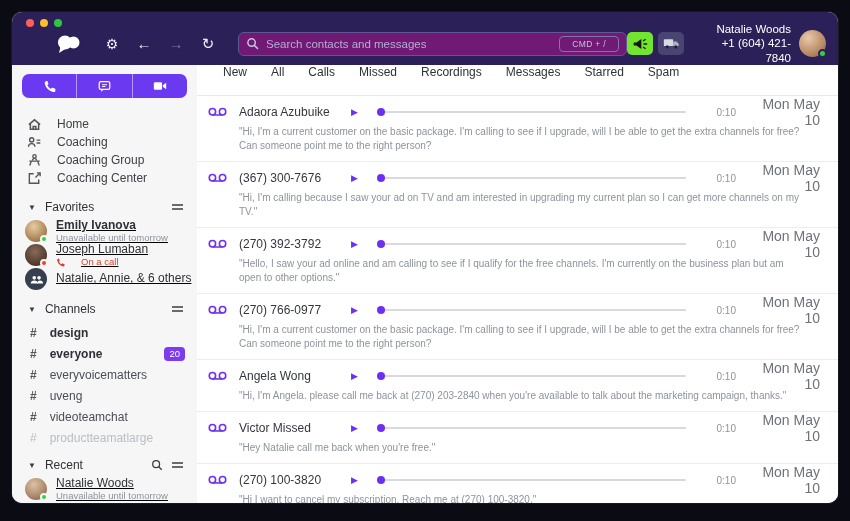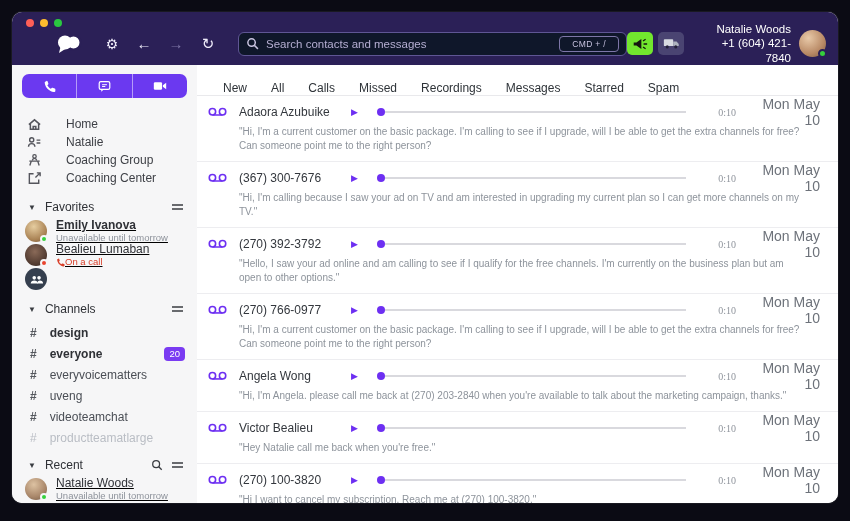--- a/index.html
+++ b/index.html
@@ -14,21 +14,21 @@
               display:flex; align-items:center; padding:10px 12px 0 14px; }
   .tl-dots { position:absolute; top:7px; left:14px; display:flex; gap:6px; }
   .tl-dot { width:8px; height:8px; border-radius:50%; }
   .tl-red{background:#ff5f57;} .tl-yellow{background:#febc2e;} .tl-green{background:#2ac840;}
   .logo { margin-left:30px; width:30px; height:22px; flex:none; }
   .tb-icons { display:flex; align-items:center; gap:0; margin-left:10px; }
   .tb-btn { width:32px; text-align:center; color:#efecfa; font-size:15px; cursor:default; }
   .tb-btn.dim { color:#7d74a6; }
   .tb-gear { font-size:14px; }
   .searchbar { margin-left:14px; width:396px; height:24px; border-radius:6px;
-               background:#0f172a; border:1px solid #5f5694; display:flex;
+               background:#701a75; border:1px solid #5f5694; display:flex;
                align-items:center; padding:0 7px; }
   .searchbar svg { flex:none; }
   .search-ph { margin-left:7px; font-size:11.5px; color:#b5aed2; flex:1;
                white-space:nowrap; overflow:hidden; }
   .kbd { border:1px solid #7d76a8; color:#c6c1de; font-size:8.5px; padding:2px 12px;
          border-radius:4px; letter-spacing:.3px; white-space:nowrap; }
   .tb-right { margin-left:auto; display:flex; align-items:center; }
   .sq-btn { width:27px; height:23px; border-radius:5px; display:flex;
             align-items:center; justify-content:center; border:none; }
   .sq-green { background:#72e62e; }
@@ -46,72 +46,72 @@
   .app-body { flex:1; display:flex; min-height:0; }
 
   
   .sidebar { flex:0 0 185px; background:#f6f6f7; overflow:hidden; display:flex; flex-direction:column; }
   .segctrl { margin:9px 10px 9px 10px; height:24px; display:flex; border-radius:7px;
              overflow:hidden; flex:none; }
   .segctrl .seg { flex:1; background:#6b39f0; border:none; display:flex; align-items:center;
                   justify-content:center; border-right:1px solid rgba(255,255,255,.5); cursor:pointer; }
   .segctrl .seg:last-child { border-right:none; }
   .nav { margin-top:8px; }
-  .nav-item { height:18px; display:flex; align-items:center; gap:24px;
+  .nav-item { height:18px; display:flex; align-items:center; gap:15px;
               padding:0 10px 0 15px; font-size:12px; color:#3e4046; cursor:pointer; }
   .nav-item.active { background:#e7e7ea; }
   .nav-item .nicon { width:15px; height:15px; color:#54555c; flex:none; display:flex; }
   .section-hdr { display:flex; align-items:center; gap:9px; padding:0 14px 0 16px;
                  height:18px; font-size:12px; color:#2f3136; }
   .caret { font-size:8px; color:#3a3d42; }
   .hdr-tools { margin-left:auto; display:flex; align-items:center; gap:9px; color:#3a3d42; }
   .fav-list { margin-top:3px; }
   .fav-item { display:flex; align-items:center; gap:9px; padding:1px 10px 1px 13px; height:24px; cursor:pointer;text-decoration:underline; }
   .fav-av { width:22px; height:22px; }
   .av-0 { background:radial-gradient(circle at 40% 30%,#e6cda0,#a98254 65%,#6e5238); }
   .av-1 { background:radial-gradient(circle at 45% 35%,#8a6a58,#4e382e 70%,#2c2422); }
   .av-grp { background:#353f4e; display:flex; align-items:center; justify-content:center; }
   .fav-av .dot { border-color:#f6f6f7; width:8px; height:8px; }
   .fav-txt { line-height:1.15; min-width:0; }
   .fav-name { font-size:12px; color:#2f3136; white-space:nowrap; }
   .fav-name.bold { font-weight:bold; }
   .fav-sub { font-size:9.5px; color:#8d929b; white-space:nowrap; }
-  .fav-sub.on-call { color:#d9402a; display:flex; align-items:center; gap:0; }
+  .fav-sub.on-call { color:#d9402a; display:flex; align-items:center; gap:16px; }
   .chan-list { margin-top:4px; }
   .chan-item { height:21px; display:flex; align-items:center; gap:13px;
                padding:0 12px 0 18px; font-size:12px; cursor:pointer; }
   .chan-hash { font-weight:bold; color:#55585e; }
   .chan-item.bold .chan-label { font-weight:bold; color:#2f3136; }
   .chan-item.normal .chan-label { color:#4a4e55; }
   .chan-item.muted .chan-label, .chan-item.muted .chan-hash { color:#b9bdc4; font-weight:normal; }
   .chan-badge { margin-left:auto; background:#7a3bf2; color:#fff; font-size:9.5px;
                 padding:1.5px 5px; border-radius:4px; }
   .mt-fav { margin-top:11px; } .mt-chan { margin-top:9px; } .mt-recent { margin-top:8px; }
   .av-r { background:radial-gradient(circle at 40% 30%,#ddc2a2,#a9876a 60%,#6f5744); }
 
   
   .main { flex:1; min-width:0; display:flex; flex-direction:column; background:#fff; }
-  .tabs { flex:0 0 31px; display:flex; align-items:flex-end; padding-left:14px;
+  .tabs { flex:0 0 31px; display:flex; align-items:flex-start; padding-left:14px;
           border-bottom:1px solid #e9e9ec; }
   .tab { padding:0 12px; font-size:12px; color:#2e3338; display:flex; align-items:center;
          position:relative; cursor:pointer; white-space:nowrap; }
   .tab.active { color:#7b5bf3; }
   .tab.active::after { content:''; position:absolute; left:9px; right:9px; bottom:-1px;
                        height:3px; border-radius:3px; background:#8566f5; }
   .vlist { flex:1; overflow:hidden; }
   .vrow { padding:7px 18px 8px 10px; border-bottom:1px solid #ededf0; }
   .vrow-head { display:flex; align-items:center; height:18px; }
   .vm-ic { width:22px; height:16px; flex:none; margin-right:10px; display:flex; align-items:center; }
   .vname { width:112px; flex:none; font-size:12px; color:#33373d; white-space:nowrap;
            overflow:hidden; }
   .play { color:#6d2ff2; font-size:9px; width:26px; flex:none; cursor:pointer; }
   .slider { flex:1; display:flex; align-items:center; min-width:0; cursor:pointer; }
   .slider .dot { width:8px; height:8px; border-radius:50%; background:#6d2ff2; flex:none; }
   .slider .track { flex:1; height:2px; background:#d9d9de; }
-  .dur { width:38px; flex:none; text-align:right; font-size:10px; color:#8f949c; margin-left:12px;font-family:Liberation Serif, serif; }
+  .dur { width:38px; flex:none; text-align:right; font-size:10px; color:#8f949c; margin-left:12px; }
   .vdate { width:76px; flex:none; text-align:right; font-size:14px; color:#6d727a; margin-left:8px; }
   .vtranscript { margin:4px 20px 0 32px; font-size:10px; line-height:14px; color:#8d939b; }
   svg { display:block; }
 </style>
 </head>
 <body>
 
 <div class="window">
 
   <div class="titlebar">
@@ -212,21 +212,21 @@
 
 
   <div class="nav-item">
     <span class="nicon">
               <svg width="15" height="15" viewBox="0 0 16 16" fill="none" stroke="currentColor" stroke-width="1.5">
                 <circle cx="5" cy="5.2" r="2.2"></circle>
                 <path d="M1.6 12.6c0-2.2 1.5-3.4 3.4-3.4s3.4 1.2 3.4 3.4"></path>
                 <path d="M10.2 5.5h4M10.2 8.5h4"></path>
               </svg>
             </span>
-    <span>Natalie</span>
+    <span>Coaching</span>
   </div>
 
   <div class="nav-item">
     <span class="nicon">
               <svg width="15" height="15" viewBox="0 0 16 16" fill="none" stroke="currentColor" stroke-width="1.4">
                 <circle cx="8" cy="3.6" r="1.8"></circle>
                 <path d="M5.6 8c.3-1.5 1.2-2.3 2.4-2.3S10.1 6.5 10.4 8"></path>
                 <path d="M2.5 8.6h11"></path>
                 <path d="M4.6 8.6 3 13.4M11.4 8.6 13 13.4"></path>
               </svg>
@@ -268,41 +268,45 @@
         <span class="sub-text">Unavailable until tomorrow</span>
       </div>
     </div>
   </div>
 
   <div class="fav-item">
     <div class="avatar fav-av av-1">
       <span class="dot dot-red"></span>
     </div>
     <div class="fav-txt">
-      <div class="fav-name">Bealieu Lumaban</div>
+      <div class="fav-name">Joseph Lumaban</div>
       <div class="fav-sub on-call">
         <span class="oncall-ic" style="display: inline-flex;">
           <svg width="9" height="9" viewBox="0 0 16 16" fill="#d9402a">
             <path d="M3.6 1.8c-.9 0-1.6.8-1.5 1.7.7 6 5.4 10.7 11.4 11.4.9.1 1.7-.6 1.7-1.5v-1.9c0-.5-.3-.9-.8-1l-2.6-.9c-.4-.1-.8 0-1.1.3l-1 1c-1.9-1-3.4-2.5-4.4-4.4l1-1c.3-.3.4-.7.3-1.1l-.9-2.6c-.1-.5-.5-.8-1-.8z"></path>
           </svg>
         </span>
         <span class="sub-text">On a call</span>
       </div>
     </div>
   </div>
 
   <div class="fav-item">
     <div class="avatar fav-av av-grp">
               <svg width="15" height="11" viewBox="0 0 20 14">
                 <circle cx="7" cy="4.8" r="2.4" fill="#fff"></circle>
                 <circle cx="13.4" cy="4.8" r="2.4" fill="#fff"></circle>
                 <path d="M2.3 12.4c0-2.6 2.1-4.2 4.7-4.2s4.7 1.6 4.7 4.2z" fill="#fff"></path>
                 <path d="M10.6 12.4c.4-2.4 1.9-4 4-4 2.4 0 4.2 1.6 4.2 4z" fill="#fff"></path>
               </svg>
             </div>
+    <div class="fav-txt">
+      <div class="fav-name">Natalie, Annie, &amp; 6 others</div>
+
+    </div>
   </div>
 </div>
 
       <div class="section-hdr mt-chan">
         <span class="caret">▼</span>
         <span>Channels</span>
         <span class="hdr-tools">
           <span>
             <svg width="11" height="8" viewBox="0 0 11 8" stroke="#3a3d42" stroke-width="1.5">
                 <path d="M0 2h11M0 6h11"></path>
@@ -524,21 +528,21 @@
 
   <div class="vrow">
     <div class="vrow-head">
       <span class="vm-ic">
         <svg width="21" height="15" viewBox="0 0 22 16" fill="none" stroke="#6d2ff2" stroke-width="1.7">
           <circle cx="5.6" cy="7.2" r="3.4"></circle>
                   <circle cx="16.4" cy="7.2" r="3.4"></circle>
           <path d="M5.6 10.6h10.8"></path>
         </svg>
       </span>
-      <span class="vname">Victor Bealieu</span>
+      <span class="vname">Victor Missed</span>
       <span class="play">▶</span>
       <span class="slider">
         <span class="dot"></span>
         <span class="track"></span>
       </span>
       <span class="dur">0:10</span>
       <span class="vdate">Mon May 10</span>
     </div>
     <div class="vtranscript">"Hey Natalie call me back when you're free."</div>
   </div>

